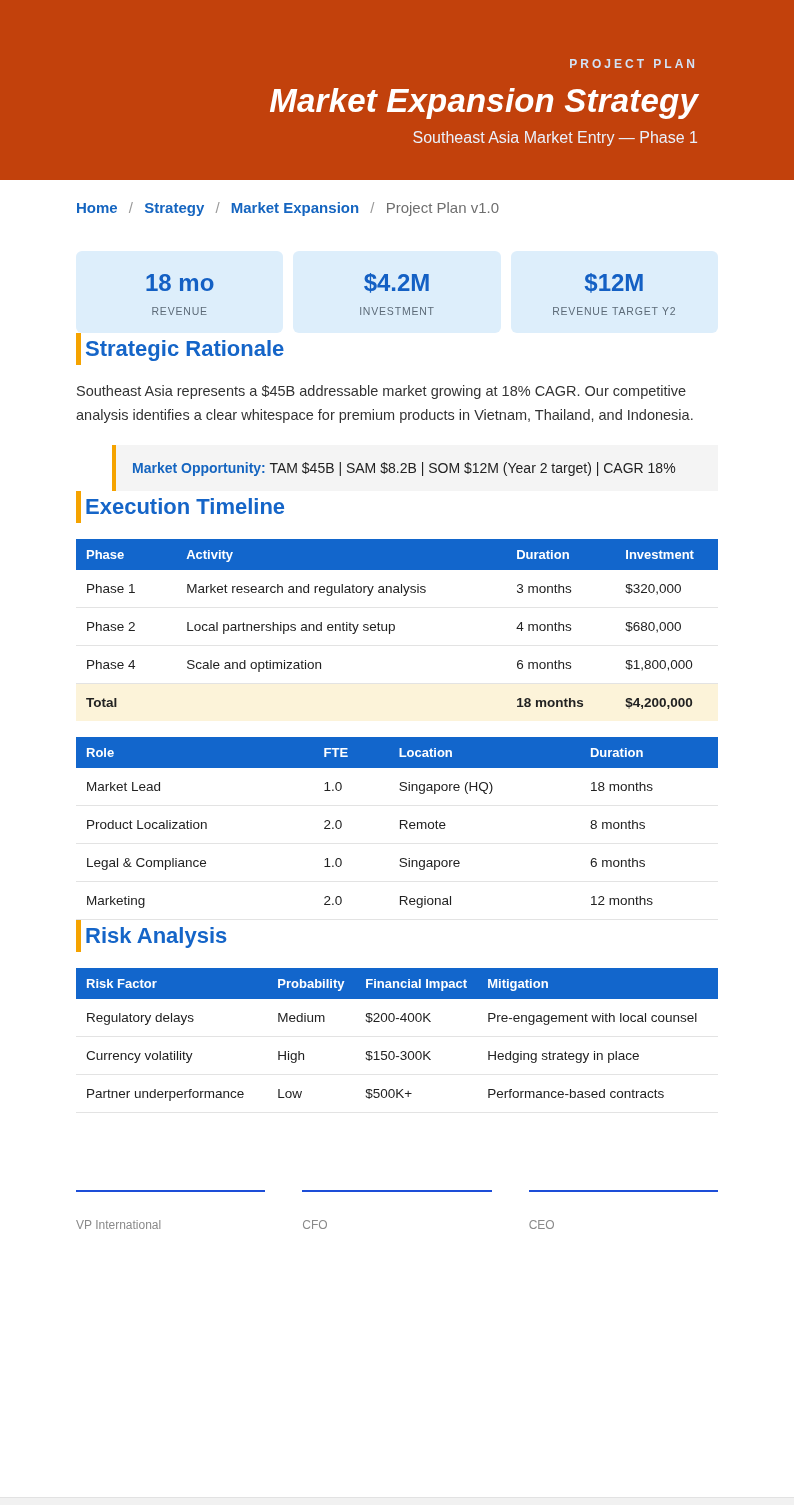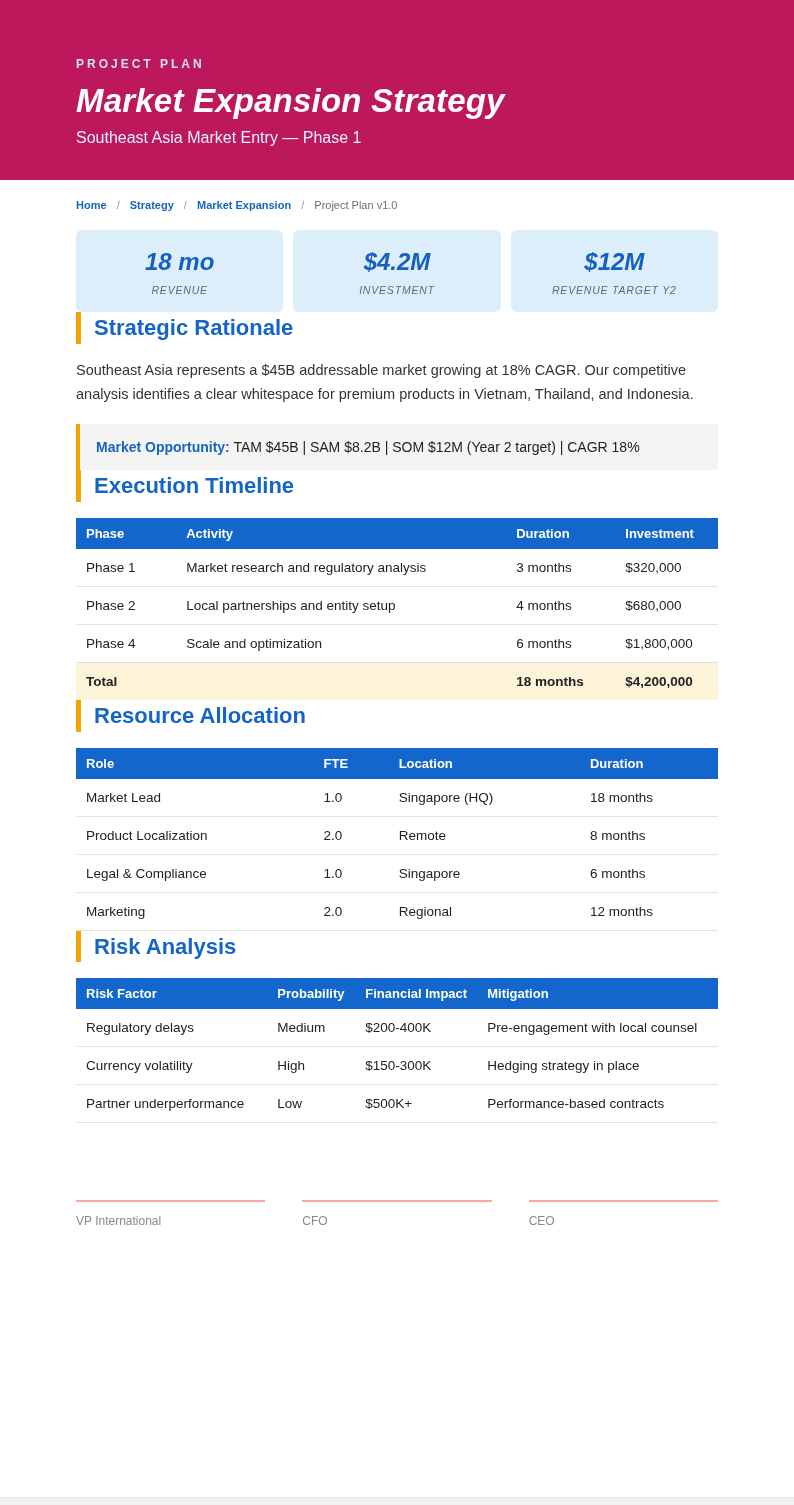--- a/index.html
+++ b/index.html
@@ -7,87 +7,89 @@
   body {
     width: 794px;
     background: #ffffff;
     font-family: "Liberation Sans", sans-serif;
     color: #222;
   }
   .page { position: relative; width: 794px; height: 1505px; overflow: hidden; background: #fff; }
 
   
   .hero {
-    background: #be185d;
+    background: #c2410c;
     height: 180px;
     padding: 57px 96px 0 76px;
     color: #fff;
+    text-align: right;
   }
   .hero-eyebrow {
     font-size: 12px;
     letter-spacing: 3px;
     color: #d2e2f6;
     font-weight: bold;
   }
   .hero-title {
     font-size: 33px;
     font-weight: bold;
     margin: 11px 0 9px 0;
     letter-spacing: .2px;
     font-style: italic;
   }
   .hero-sub { font-size: 16px; color: #e9f1fc; }
 
   main { padding: 0 76px; }
 
   
-  .breadcrumb { margin-top: 19px; font-size: 11px; color: #6f6f6f; }
+  .breadcrumb { margin-top: 19px; font-size: 15px; color: #6f6f6f; }
   .breadcrumb a { color: #1565c0; text-decoration: none; font-weight: bold; }
   .crumb-sep { color: #9a9a9a; margin: 0 7px; }
   .crumb-current { color: #6f6f6f; }
 
   
-  .stats { display: flex; gap: 10px; margin-top: 19px; font-style: italic; }
+  .stats { display: flex; gap: 10px; margin-top: 35px; }
   .stat-card {
     flex: 1;
     background: #ddeefb;
     border-radius: 6px;
     text-align: center;
     padding: 18px 4px 16px 4px;
   }
   .stat-value { font-size: 24px; font-weight: bold; color: #1460c4; }
   .stat-label { font-size: 10.5px; color: #5d6b78; letter-spacing: .8px; margin-top: 8px; }
 
   
   h2.section {
     font-size: 22px;
     font-weight: bold;
     color: #1565c8;
     border-left: 5px solid #f5a300;
-    padding-left: 13px;
+    padding-left: 4px;
     line-height: 1.45;
     margin: 0;
   }
   .mt-sec1 { margin-top: 29px; }
   .mt-sec  { margin-top: 34px; }
 
   .body-text {
     font-size: 14.5px;
     color: #333;
     line-height: 1.65;
     margin: 15px 0 0 0;
   }
 
   .callout {
     margin-top: 17px;
     background: #f4f4f4;
     border-left: 4px solid #f5a300;
     padding: 15px 16px;
     font-size: 14px;
     color: #222;
+    margin-left: 36px;
   }
   .callout .callout-label { color: #1565c0; font-weight: bold; }
 
   
   table { width: 100%; border-collapse: collapse; table-layout: fixed; margin-top: 16px; }
   thead th {
     background: #1266cc;
     color: #fff;
     font-size: 13px;
     font-weight: bold;
@@ -107,21 +109,21 @@
     font-weight: bold;
     border-bottom: none;
   }
   
   .t1 .c1{width:15.6%}.t1 .c2{width:51.4%}.t1 .c3{width:17%}.t1 .c4{width:16%}
   .t2 .c1{width:37%}.t2 .c2{width:11.7%}.t2 .c3{width:29.8%}.t2 .c4{width:21.5%}
   .t3 .c1{width:29.8%}.t3 .c2{width:13.7%}.t3 .c3{width:19%}.t3 .c4{width:37.5%}
 
   
   .signatures { display: flex; gap: 37px; margin-top: 77px; }
-  .sig-block { flex: 1; border-top: 2px solid #fca5a5; padding-top: 12px; }
+  .sig-block { flex: 1; border-top: 2px solid #1d4ed8; padding-top: 26px; }
   .sig-label { font-size: 12px; color: #8a8a8a; }
 
   
   .bottom-strip {
     position: absolute;
     left: 0; right: 0; bottom: 0;
     height: 8px;
     background: #f1f1f1;
     border-top: 1px solid #e2e2e2;
   }
@@ -202,21 +204,20 @@
         </tr>
         <tr class="total-row">
           <td>Total</td>
           <td></td>
           <td>18 months</td>
           <td>$4,200,000</td>
         </tr>
       </tbody>
     </table>
 
-    <h2 class="section mt-sec">Resource Allocation</h2>
     <table class="t2">
       <thead>
         <tr>
           <th class="c1">Role</th>
           <th class="c2">FTE</th>
           <th class="c3">Location</th>
           <th class="c4">Duration</th>
         </tr>
       </thead>
       <tbody>

